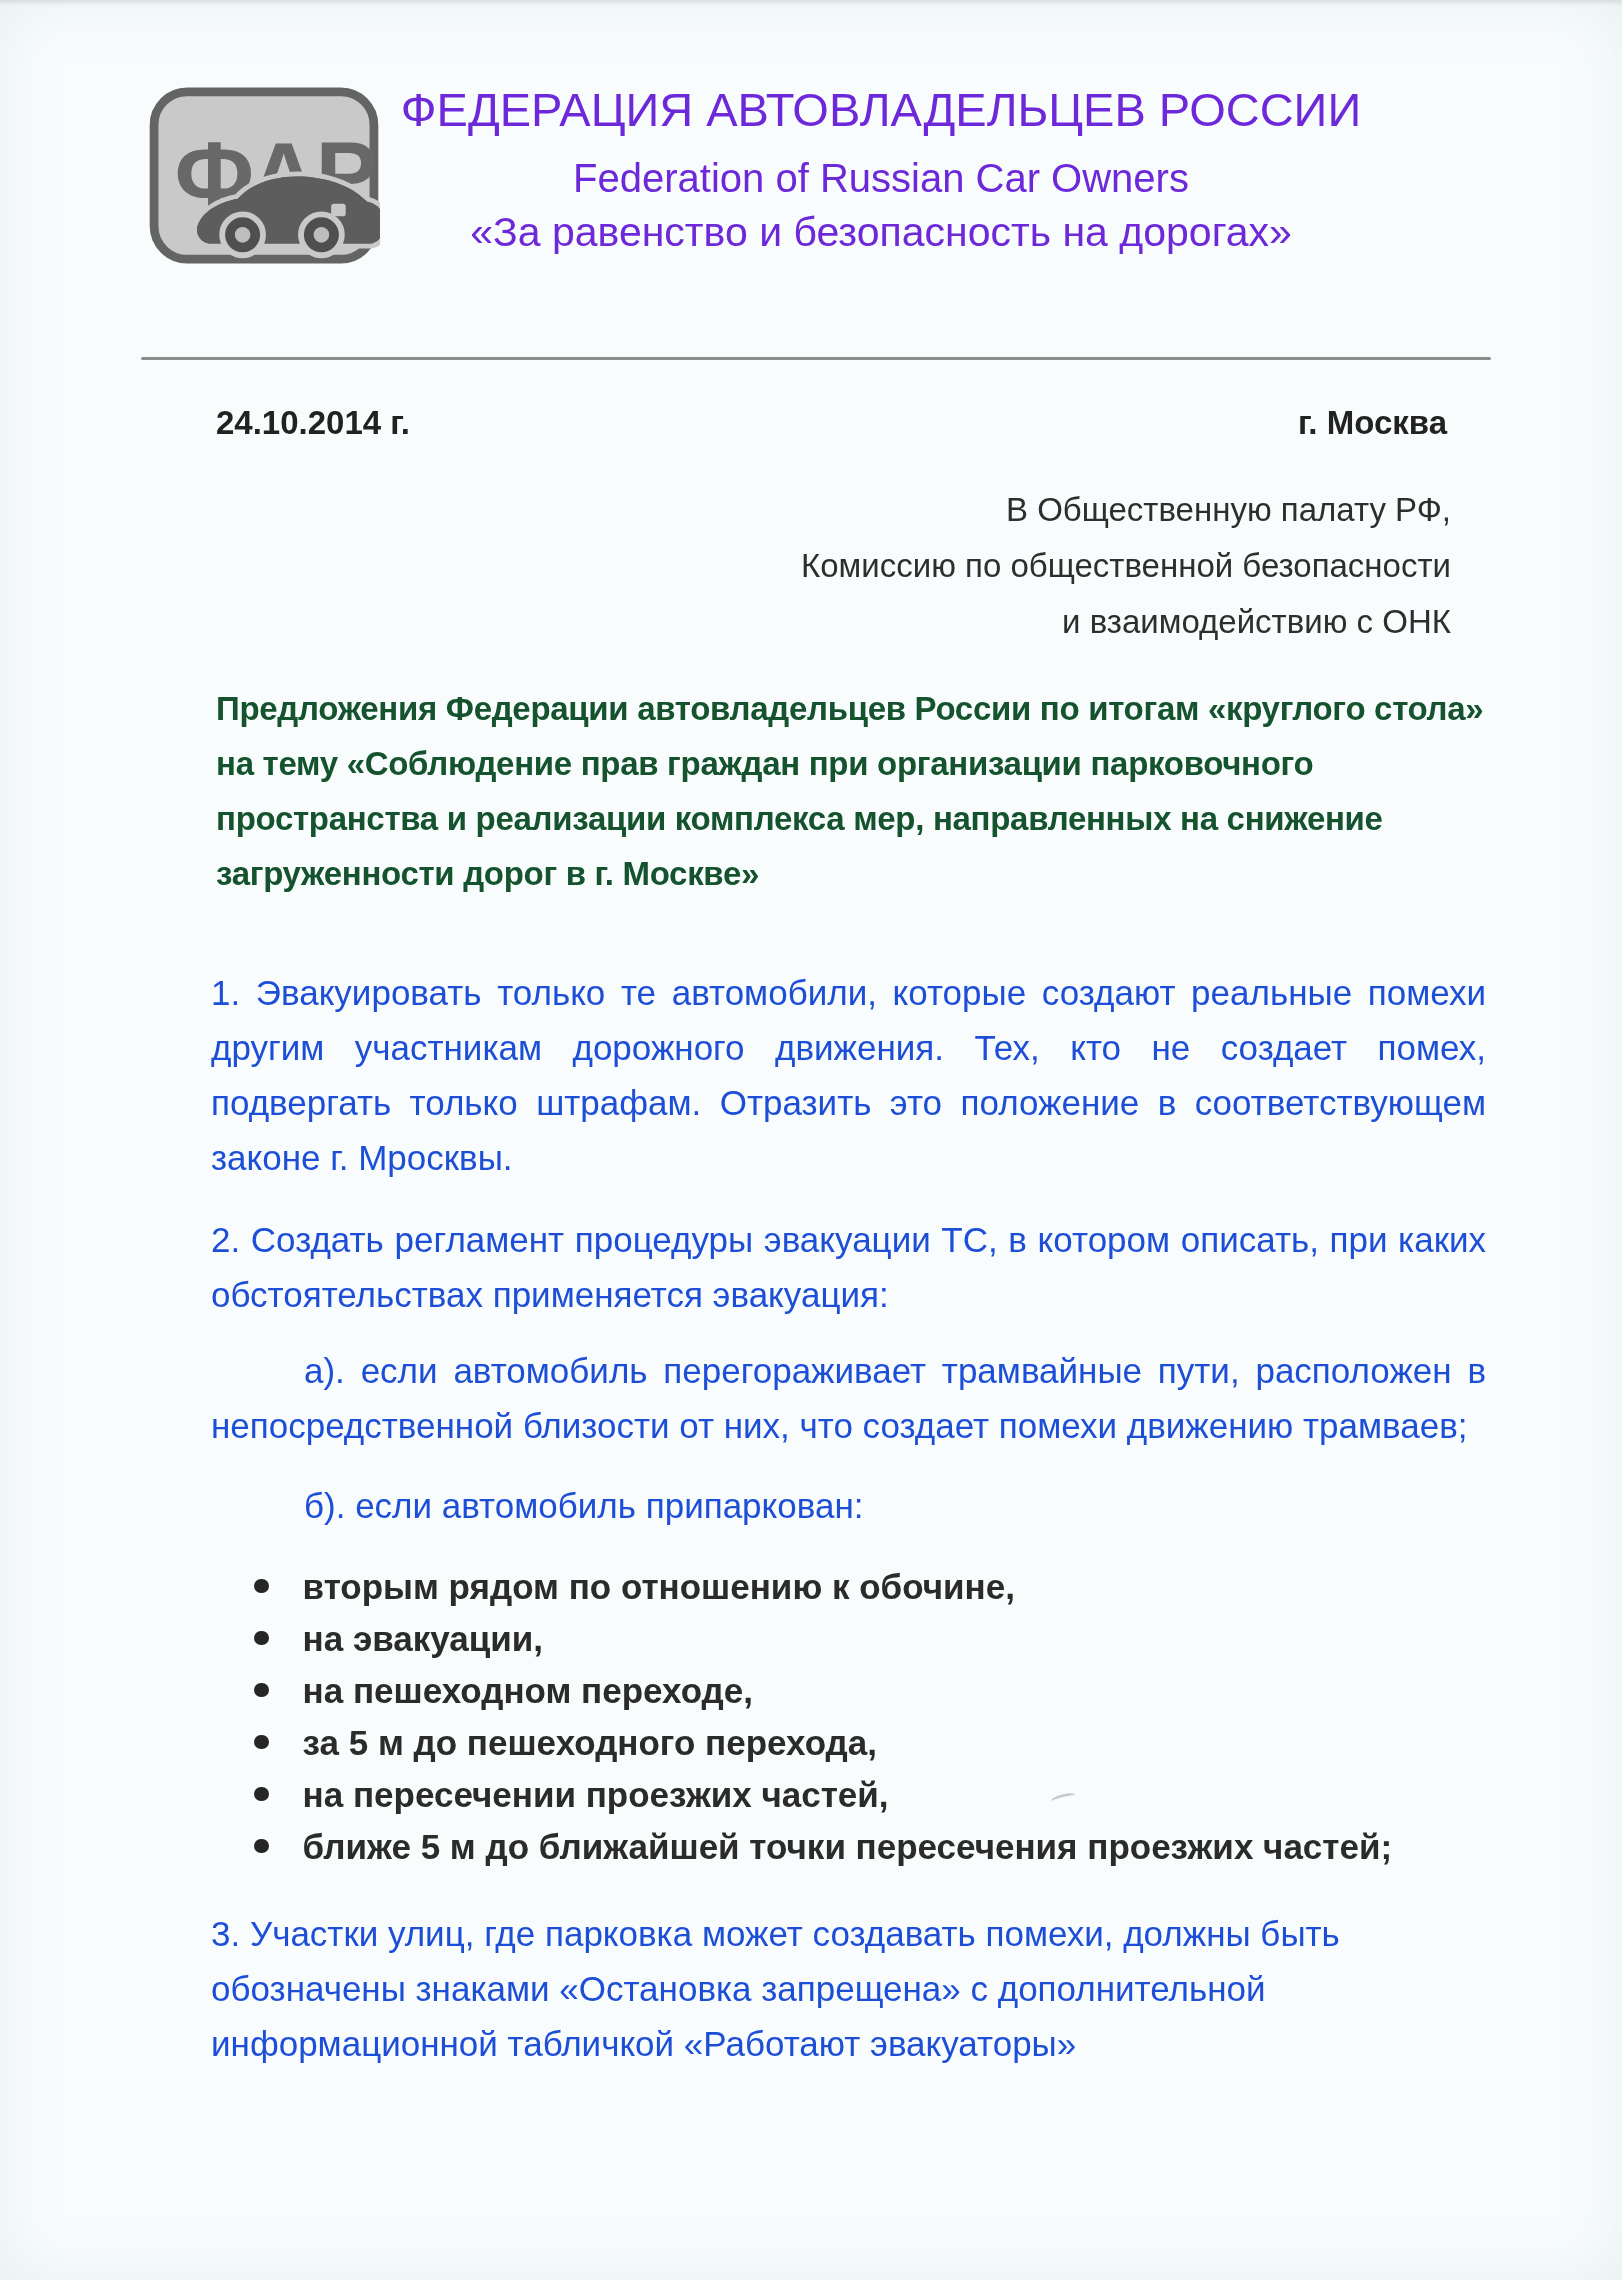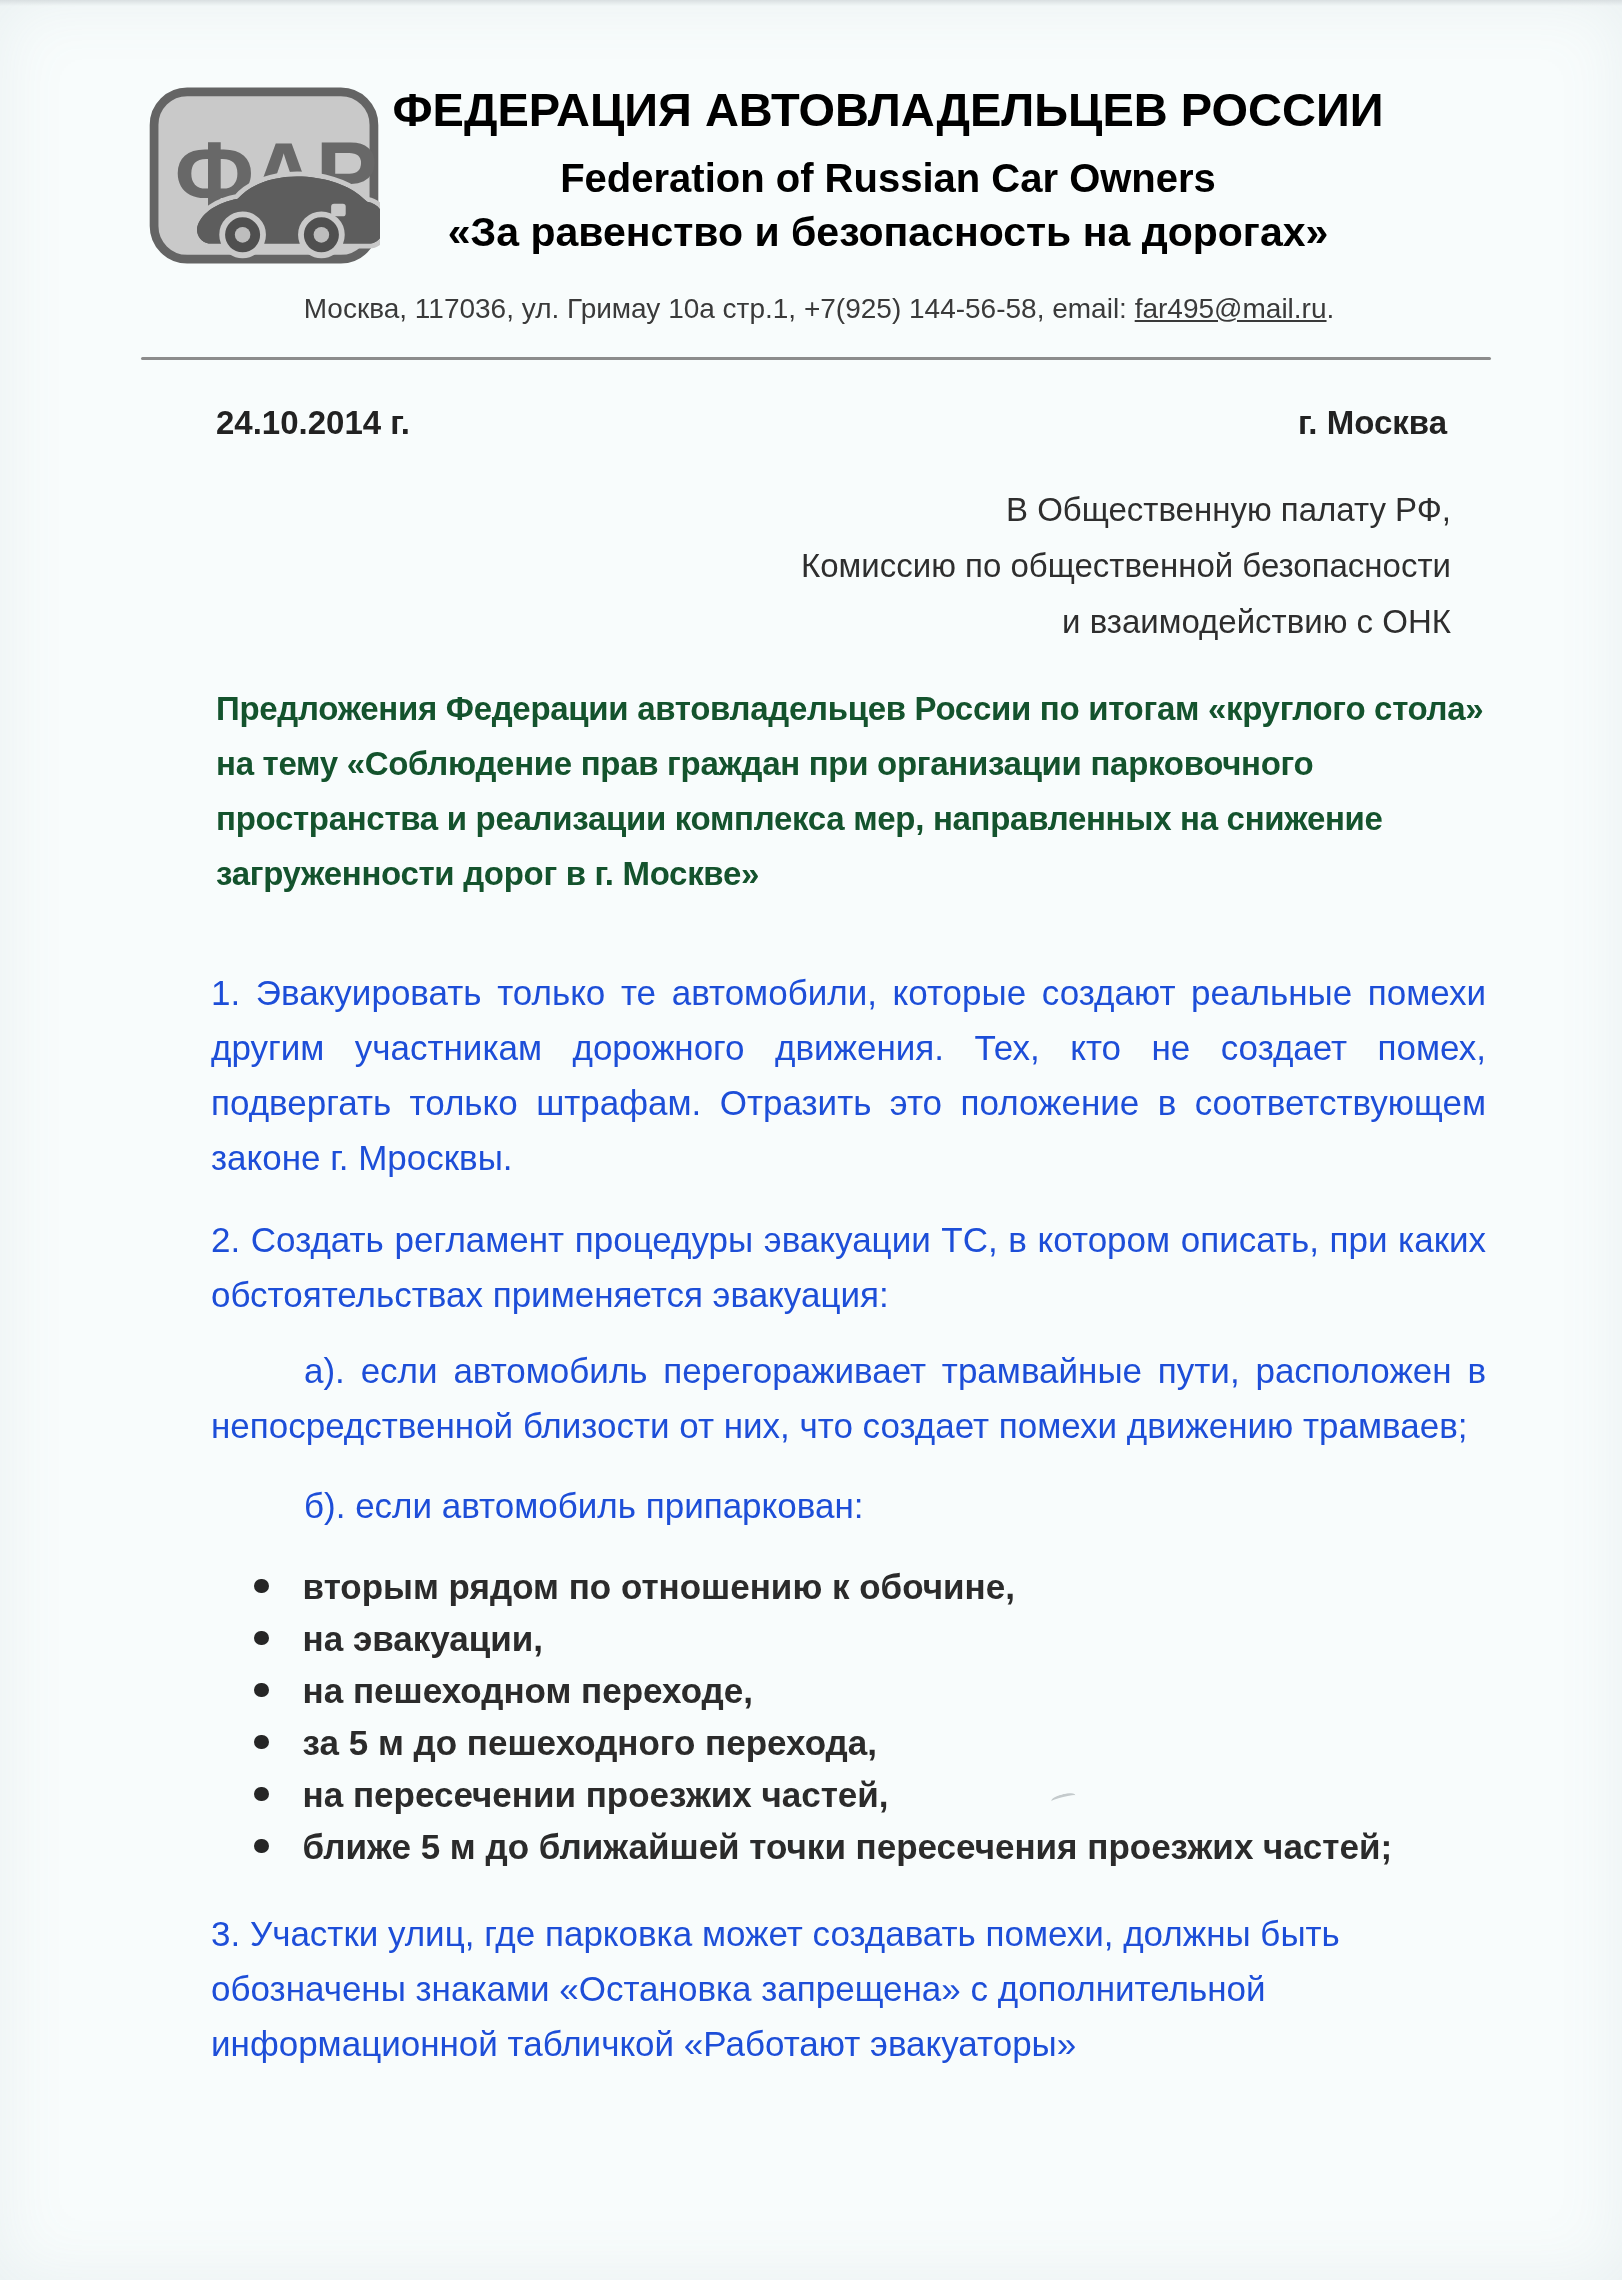--- a/index.html
+++ b/index.html
@@ -14,22 +14,22 @@
     overflow:hidden;
     box-shadow:inset 0 0 68px rgba(110,135,150,.10);
   }
   .page::before{
     content:"";position:absolute;left:0;top:0;right:0;height:5.9px;
     background:linear-gradient(#d9dfe1,rgba(217,223,225,0));
   }
 
   
   .logo{position:absolute;left:148px;top:86px;width:232px;height:179px;}
-  .hdr{position:absolute;left:288px;width:1200px;text-align:center;
-       font-weight:bold;color:#000000;white-space:nowrap;}
+  .hdr{position:absolute;left:281px;width:1200px;text-align:center;
+       font-weight:normal;color:#6d28d9;white-space:nowrap;}
   .hdr1{top:82px;font-size:47px;}
   .hdr2{top:156px;font-size:40px;}
   .hdr3{top:209px;font-size:41px;}
 
   .address{position:absolute;top:293px;left:195px;width:1248px;text-align:center;
            font-size:28px;color:#3a3a3a;}
   .address a{color:#3a3a3a;text-decoration:underline;cursor:pointer;}
 
   .rule{position:absolute;top:357px;left:141px;width:1350px;height:2.9px;
         background:#8c8c8c;border-radius:2px;}
@@ -86,21 +86,20 @@
         <circle cx="178" cy="153" r="21" fill="#4f4f4f" stroke="#c9c9c9" stroke-width="6"></circle>
         <circle cx="178" cy="153" r="8" fill="#bdbdbd"></circle>
       </g>
     </svg>
   </div>
 
   <div class="hdr hdr1">ФЕДЕРАЦИЯ АВТОВЛАДЕЛЬЦЕВ РОССИИ</div>
   <div class="hdr hdr2">Federation of Russian Car Owners</div>
   <div class="hdr hdr3">«За равенство и безопасность на дорогах»</div>
 
-  <div class="address"><span>Москва, 117036, ул. Гримау 10а стр.1, +7(925) 144-56-58, email: </span><a>far495@mail.ru</a><span>.</span></div>
 
   <div class="rule"></div>
 
   <div class="meta-row">
     <span>24.10.2014 г.</span>
     <span>г. Москва</span>
   </div>
 
   <div class="addressee">
     <div>В Общественную палату РФ,</div>

